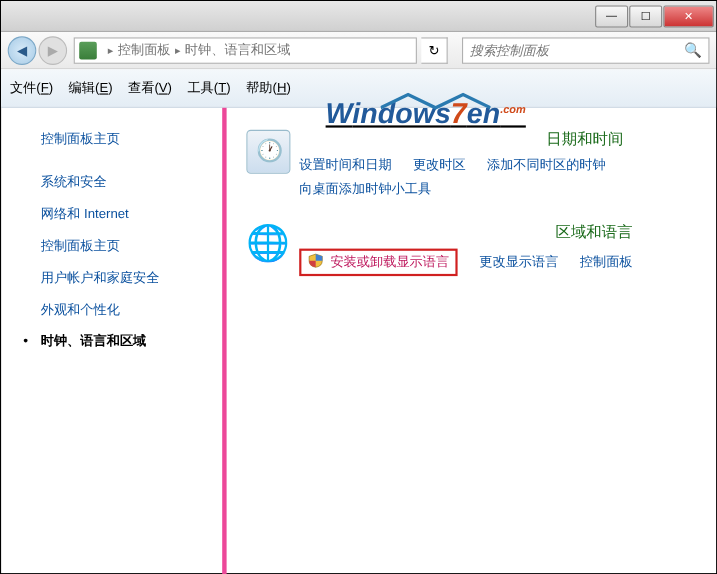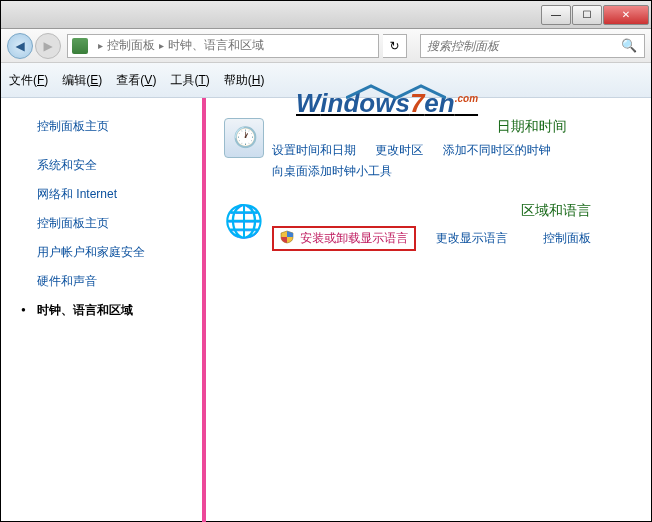--- a/index.html
+++ b/index.html
@@ -93,21 +93,21 @@
   </div>
 
   <div class="content">
     <div class="sidebar">
       <div class="item head">控制面板主页</div>
       <div style="height:10px"></div>
       <div class="item">系统和安全</div>
       <div class="item">网络和 Internet</div>
       <div class="item">控制面板主页</div>
       <div class="item">用户帐户和家庭安全</div>
-      <div class="item">硬件和声音</div>
+      <div class="item">外观和个性化</div>
       <div class="item active">时钟、语言和区域</div>
     </div>
 
     <div class="main">
       <div class="watermark">
         <svg class="roof" viewBox="0 0 100 16">
             <polyline points="0,14 25,2 50,14 75,2 100,14" stroke="#2a7ab0" stroke-width="3" fill="none"></polyline>
           </svg>
         <span class="w">W</span><span class="w">indows</span><span class="r">7</span><span class="w">en</span><span class="dot">.com</span>
       </div>
@@ -136,21 +136,21 @@
               <span class="shield">
                 <svg viewBox="0 0 14 14">
                     <path d="M7 1 L13 3 L13 7 Q13 12 7 13 Q1 12 1 7 L1 3 Z" fill="#f0c040" stroke="#806000" stroke-width="0.5"></path>
                     <path d="M7 1 L13 3 L13 7 L7 7 Z" fill="#4080d0"></path>
                     <path d="M1 7 L7 7 L7 13 Q1 12 1 7 Z" fill="#d04040"></path>
                   </svg>
               </span>
               <a>安装或卸载显示语言</a>
             </span>
             <span style="margin-left:16px;">
-              <a style="color:#0a509e;text-decoration:none;margin-right:32px;cursor:pointer;">更改显示语言</a>
+              <a style="color:#0a509e;text-decoration:none;margin-right:16px;cursor:pointer;">更改显示语言</a>
               <a style="color:#0a509e;text-decoration:none;cursor:pointer;">控制面板</a>
             </span>
           </div>
         </div>
       </div>
 
     </div>
   </div>
 
 </div>

